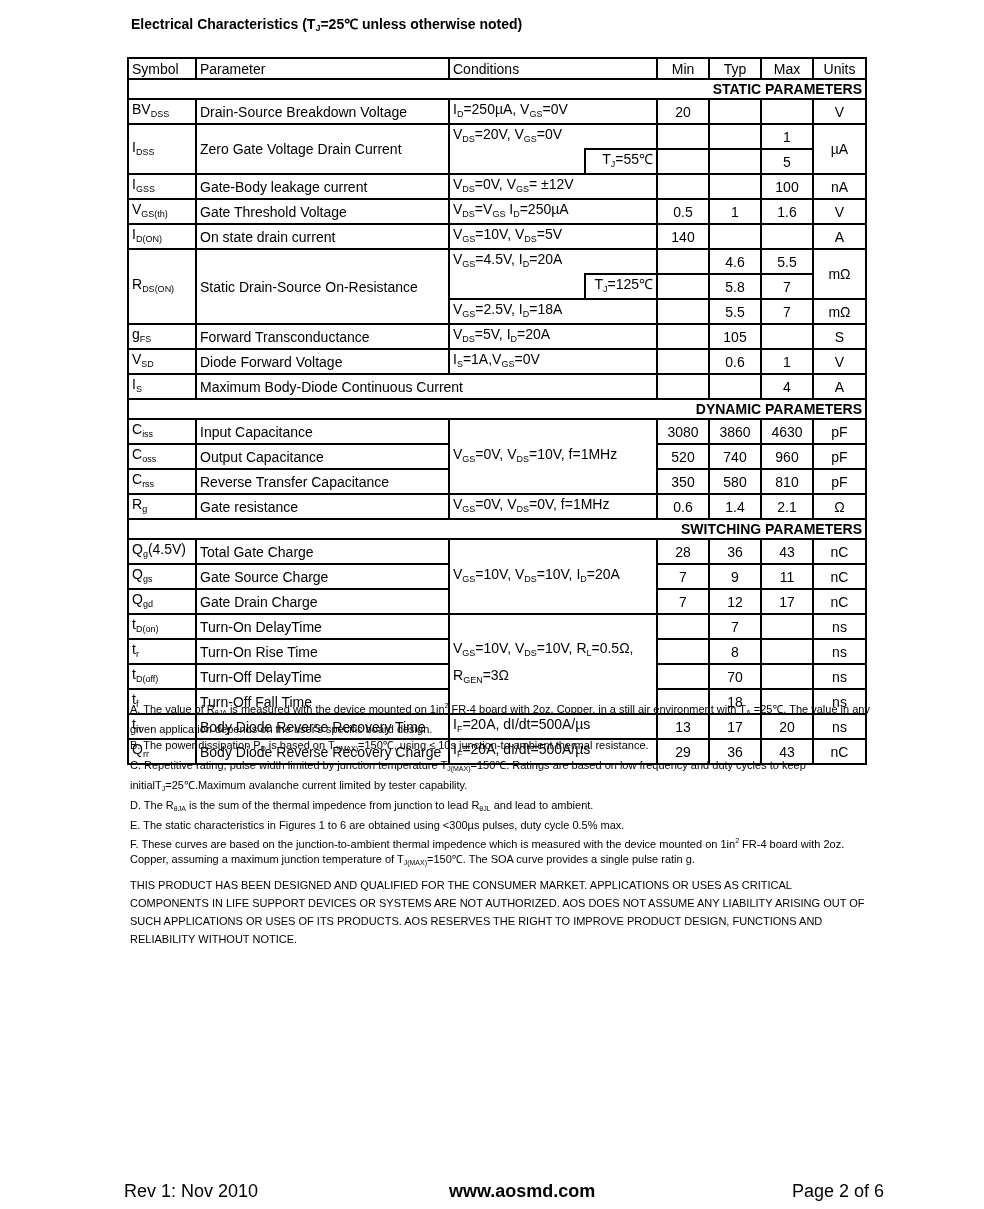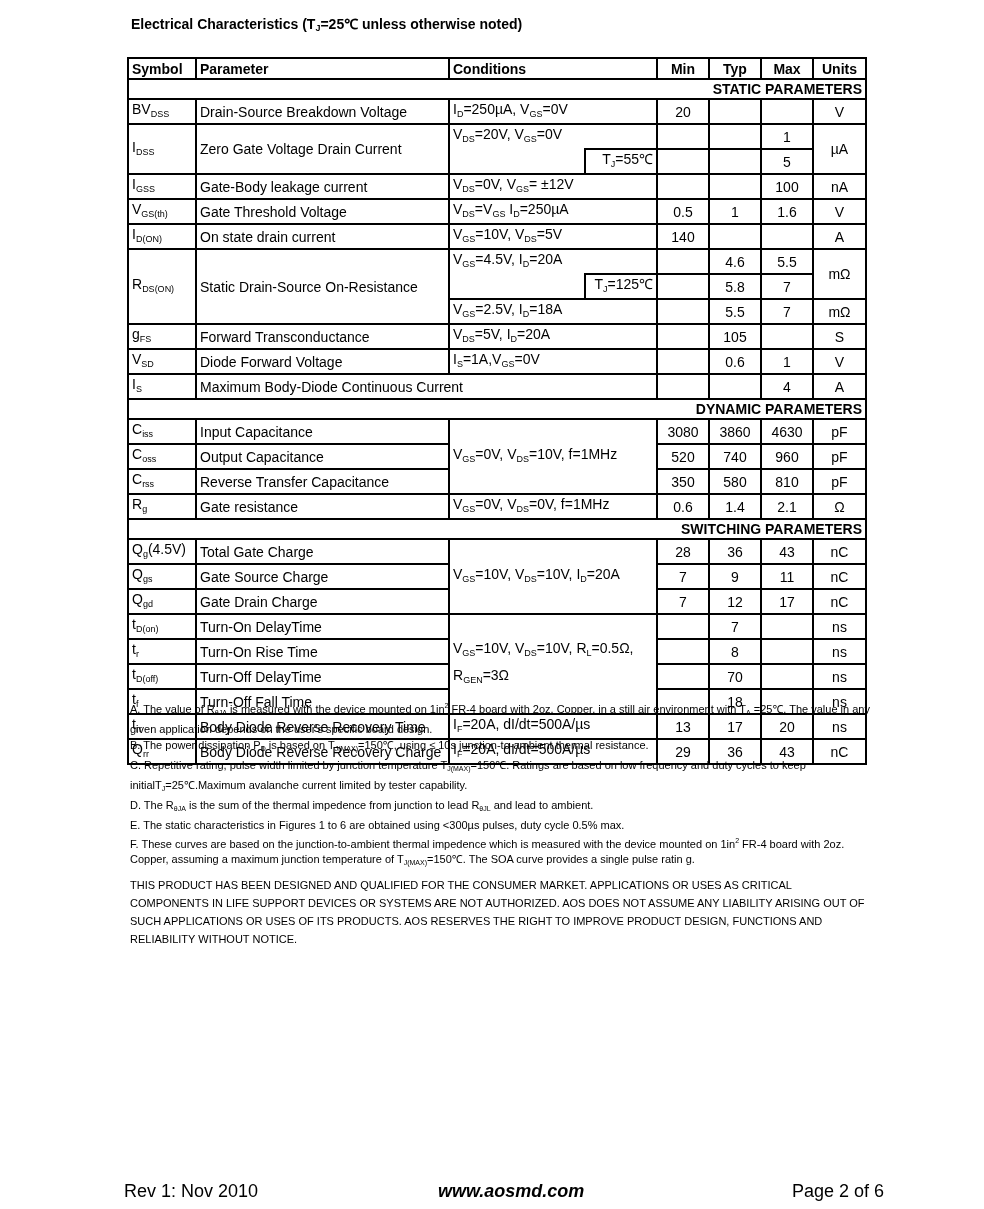--- a/index.html
+++ b/index.html
@@ -2,41 +2,41 @@
 <html><head>
 <meta charset="utf-8">
 <style>
   html, body { margin: 0; padding: 0; background: #ffffff; }
   body { width: 984px; height: 1209px; position: relative; font-family: "Liberation Sans", sans-serif; color: #000; overflow: hidden; }
   .title { position: absolute; left: 131px; top: 14px; font-size: 14px; font-weight: bold; }
   .title sub { font-size: 9px; vertical-align: -2px; }
 
   table.spec { position: absolute; left: 127px; top: 57px; border-collapse: collapse; table-layout: fixed; font-size: 14px; }
   table.spec td, table.spec th { border: 2px solid #000; padding: 0 3px; height: 18px; line-height: 18px; white-space: nowrap; overflow: hidden; }
-  table.spec th { font-weight: bold; height: 19px; border-radius: 10px; }
+  table.spec th { font-weight: normal; height: 19px; border-radius: 10px; }
   th.sym, td.sym { text-align: left; }
   th.par { text-align: left; }
   th.cond { text-align: left; margin-left: 42px; }
   td.num, th.num { text-align: center; }
   td.section { font-weight: bold; text-align: right; }
   td.sub-cond { text-align: right; border-left: 2px solid #000; }
   .s { font-size: 9px; vertical-align: -3px; }
   td.nobottom { border-bottom: none !important; margin-top: 28px; }
   td.notop { border-top: none !important; }
 
   .notes { position: absolute; left: 130px; top: 698px; width: 740px; font-size: 11px; line-height: 16px; }
   .notes p { margin: 0; }
   .notes .s { font-size: 7px; vertical-align: -2px; }
   .notes sup { font-size: 7px; }
 
   .disclaimer { position: absolute; left: 130px; top: 876px; width: 740px; font-size: 11px; line-height: 18px; }
 
   .footer { position: absolute; top: 1181px; font-size: 18px; }
   .footer.left { left: 124px; }
-  .footer.center { left: 438px; font-weight: bold; font-style: italic; }
+  .footer.center { left: 449px; font-weight: bold; }
   .footer.right { left: 792px; }
 </style>
 </head>
 <body>
 
 <div class="title"><span>Electrical Characteristics (T</span><sub>J</sub><span>=25℃ unless otherwise noted)</span></div>
 
 <table class="spec">
   <colgroup>
     <col style="width:68px">

